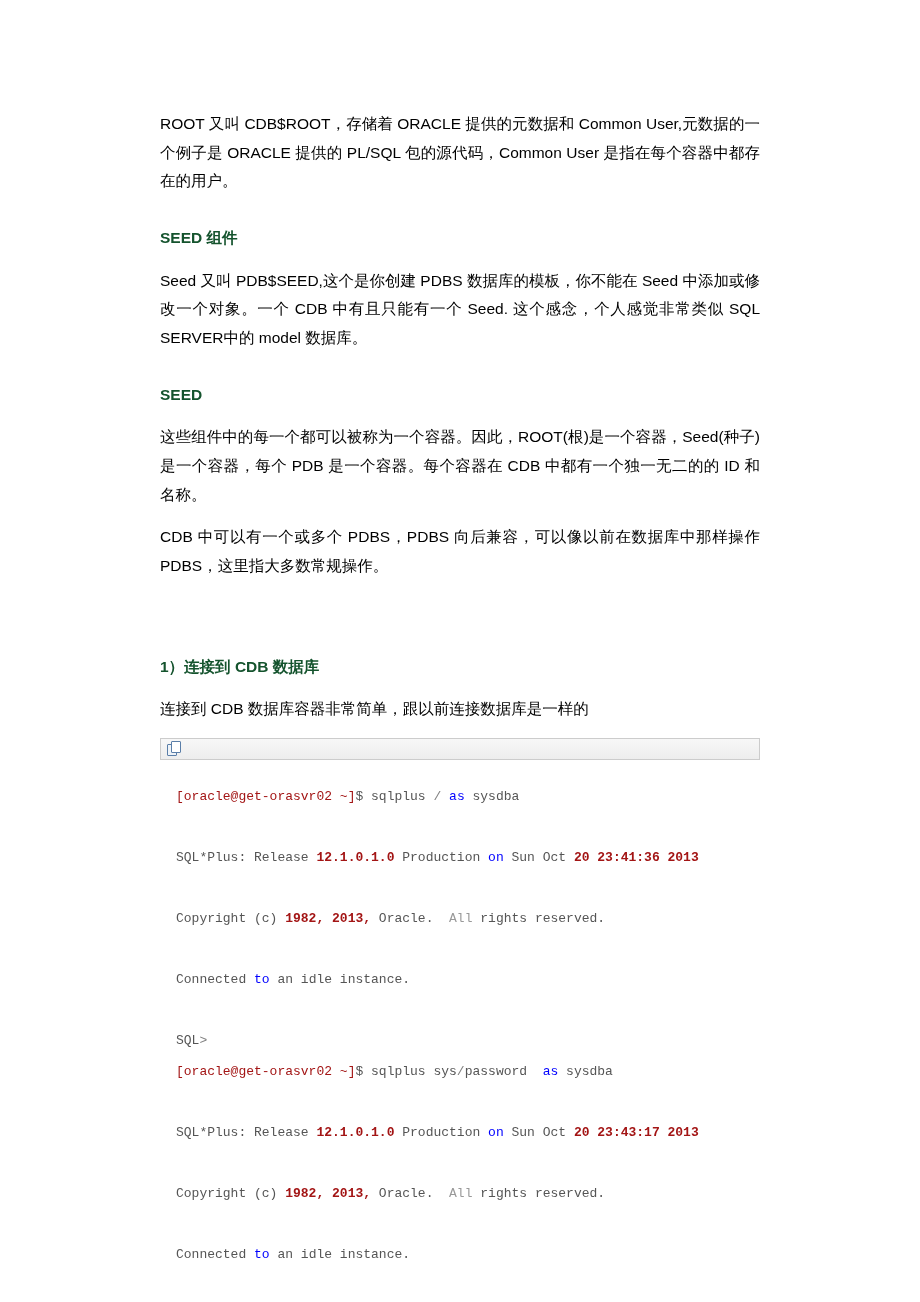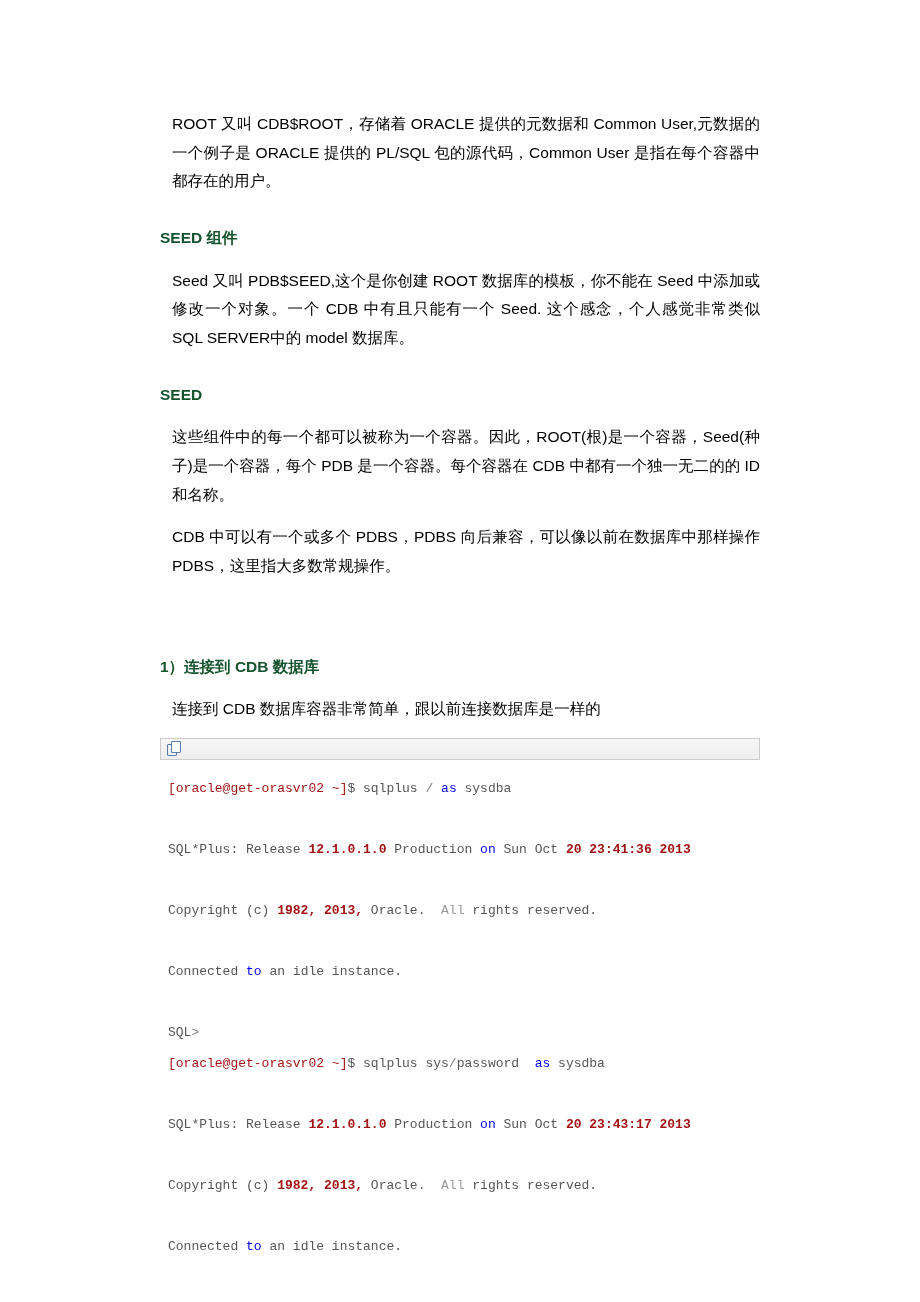--- a/index.html
+++ b/index.html
@@ -17,21 +17,21 @@
     padding: 110px 160px 80px 160px;
     box-sizing: border-box;
   }
   h3 {
     font-size: 15.5px;
     font-weight: bold;
     margin: 28px 0 14px 0;
     color: #14532d;
   }
   p {
-    margin: 0 0 14px 12px;
+    margin: 0 0 14px 0;
     text-align: justify;
   }
   .code-toolbar {
     box-sizing: border-box;
     height: 22px;
     background: linear-gradient(#f7f7f7, #ededed);
     border: 1px solid #cccccc;
     border-bottom: 1px solid #cccccc;
     margin-top: 8px;
     padding: 2px 6px;
@@ -63,41 +63,41 @@
     width: 8px;
     height: 10px;
     border: 1px solid #5a7ea8;
     background: #ffffff;
     border-radius: 1px;
   }
   pre {
     font-family: Consolas, "Courier New", monospace;
     font-size: 13px;
     line-height: 2.35;
-    margin: 8px;
+    margin: 16px;
     padding: 6px 0 6px 0;
     white-space: pre-wrap;
     word-wrap: break-word;
     color: #555555;
   }
   pre .num { color: #a31515; font-weight: bold; }
   pre .kw  { color: #0000ff; }
   pre .pr  { color: #a31515; }
   pre .op  { color: #808080; }
   pre .gray{ color: #999999; }
 </style>
 </head>
 <body>
 
 <div class="page">
 
   <p>ROOT 又叫 CDB$ROOT，存储着 ORACLE 提供的元数据和 Common User,元数据的一个例子是 ORACLE 提供的 PL/SQL 包的源代码，Common User 是指在每个容器中都存在的用户。</p>
 
   <h3>SEED 组件</h3>
-  <p>  Seed 又叫 PDB$SEED,这个是你创建 ROOT 数据库的模板，你不能在 Seed 中添加或修改一个对象。一个 CDB 中有且只能有一个 Seed. 这个感念，个人感觉非常类似 SQL SERVER中的 model 数据库。</p>
+  <p>  Seed 又叫 PDB$SEED,这个是你创建 PDBS 数据库的模板，你不能在 Seed 中添加或修改一个对象。一个 CDB 中有且只能有一个 Seed. 这个感念，个人感觉非常类似 SQL SERVER中的 model 数据库。</p>
 
   <h3>SEED</h3>
   <p>这些组件中的每一个都可以被称为一个容器。因此，ROOT(根)是一个容器，Seed(种子)是一个容器，每个 PDB 是一个容器。每个容器在 CDB 中都有一个独一无二的的 ID 和名称。</p>
   <p>    CDB 中可以有一个或多个 PDBS，PDBS 向后兼容，可以像以前在数据库中那样操作PDBS，这里指大多数常规操作。</p>
 
   <div style="height:30px"></div>
 
   <h3>1）连接到 CDB 数据库</h3>
   <p>连接到 CDB 数据库容器非常简单，跟以前连接数据库是一样的</p>
 

